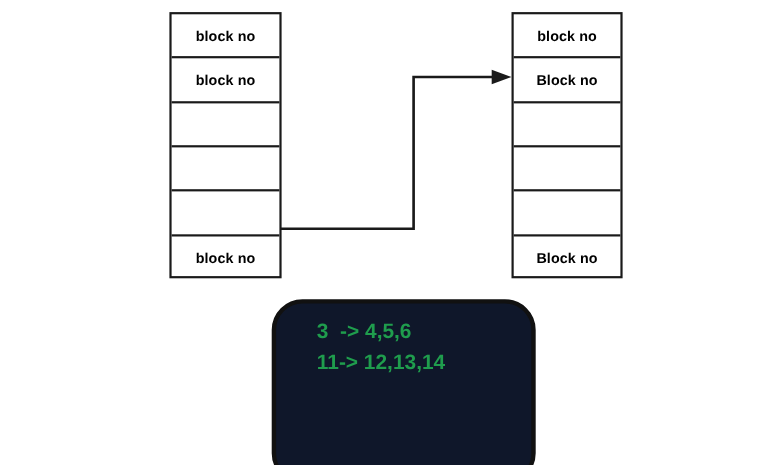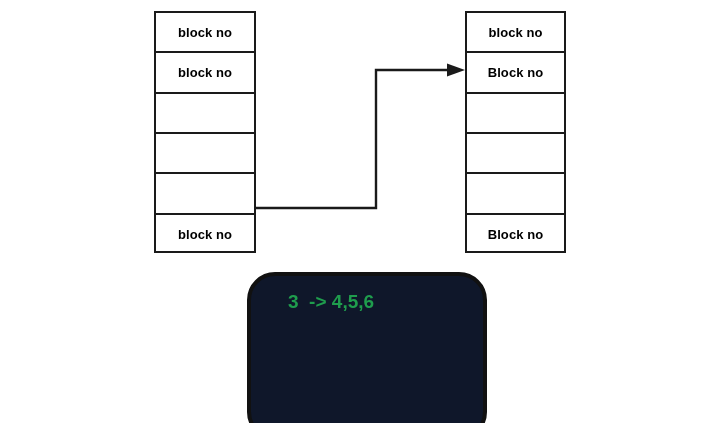--- a/index.html
+++ b/index.html
@@ -142,16 +142,17 @@
   </div>
 
   <svg id="connector" viewBox="0 0 701 423">
     <path d="M 242 208 L 362 208 L 362 70 L 437 70" fill="none" stroke="#1a1a1a" stroke-width="2.4" stroke-linecap="square" stroke-linejoin="miter"></path>
     <polygon points="451,70 433,63.5 433,76.5" fill="#1a1a1a"></polygon>
   </svg>
 
   <div id="mapping-box">
     <div id="mapping-lines">
       <div class="mapping-line">3  -&gt; 4,5,6</div>
+      <div class="mapping-line">11-&gt; 12,13,14</div>
     </div>
   </div>
 
 </div>
 
 </body></html>

